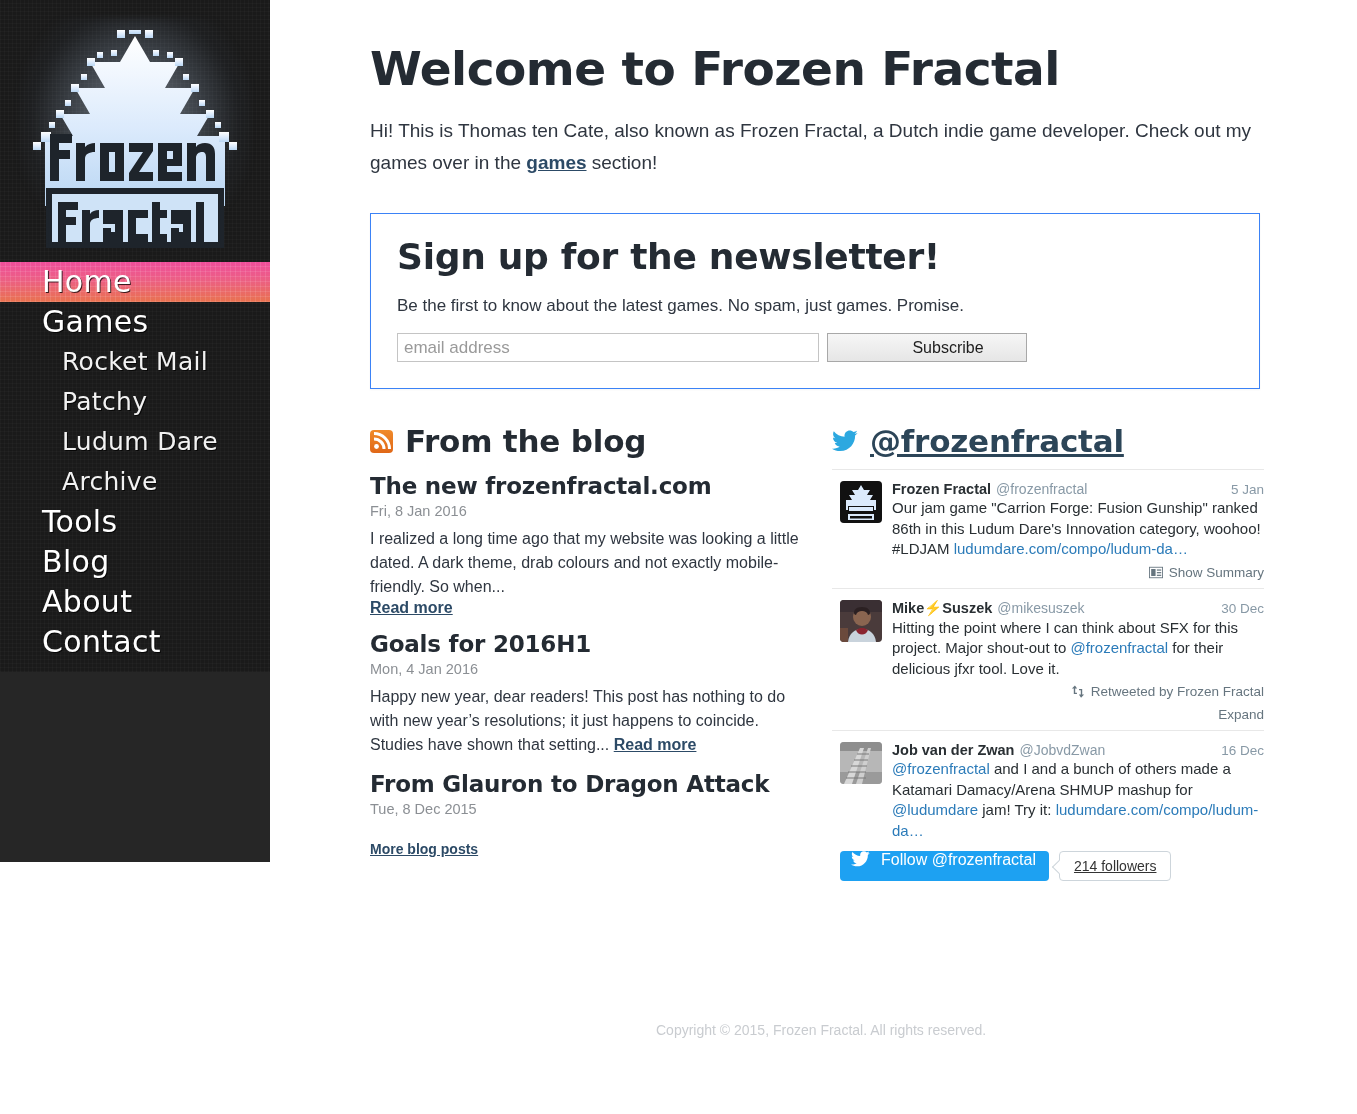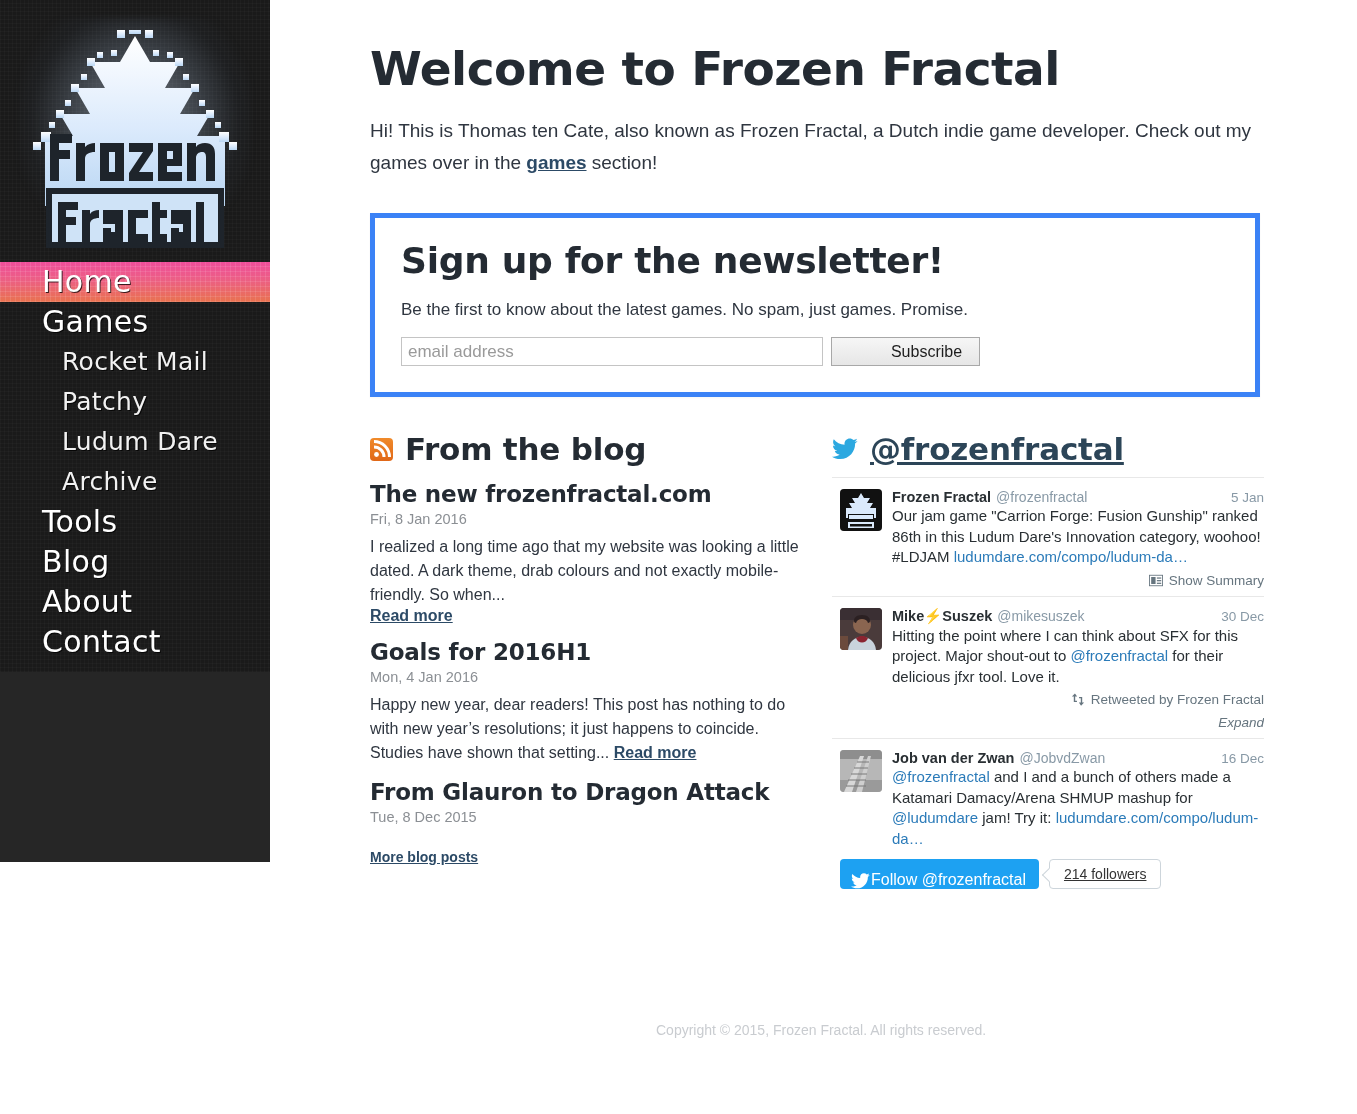--- a/index.html
+++ b/index.html
@@ -91,21 +91,21 @@
     max-width:890px;
   }
   a.inline-link{
     color:#2c4a66; font-weight:700; text-decoration:underline;
   }
 
   
   #newsletter{
     margin-top:34px;
     width:890px;
-    border:5px solid #3b82f6;
+    border:1px solid #3b82f6;
     background:#fff;
     padding:22px 26px 26px 26px;
     box-shadow:0 1px 2px rgba(0,0,0,.04);
   }
   #newsletter h2{
     font-family:"DejaVu Sans", sans-serif;
     font-size:36px; font-weight:700; color:#242b33;
     margin:0; letter-spacing:-.3px;
   }
   #newsletter p{
@@ -115,21 +115,21 @@
   #email-input{
     width:422px; height:29px;
     border:1px solid #c4c4c4;
     padding:2px 6px;
     font-family:"Liberation Sans", sans-serif;
     font-size:17px; color:#333;
     background:#fff;
   }
   #email-input::placeholder{ color:#9a9a9a; }
   #subscribe-button{
-    width:149px; height:29px;
+    width:200px; height:29px;
     border:1px solid #a8a8a8;
     background:linear-gradient(to bottom,#f6f6f6 0%,#e6e6e6 100%);
     font-family:"Liberation Sans", sans-serif;
     font-size:16px; color:#1d1d1d;
     cursor:pointer;
     padding-left:48px;
   }
 
   
   #columns{ margin-top:34px; display:flex; }
@@ -204,21 +204,21 @@
   }
   .meta-icon{ width:14px; height:13px; flex:none; }
 
   #follow-bar{
     position:absolute; left:0; bottom:0; width:100%;
     background:#ffffff;
     padding:8px 0 10px 8px;
     display:flex; align-items:center;
   }
   #follow-button{
-    display:flex; align-items:flex-end; gap:1px;
+    display:flex; align-items:flex-start; gap:11px;
     height:30px; padding:0 13px 0 11px;
     background:#1da1f2; border-radius:4px;
     color:#fff; font-size:16px; white-space:nowrap;
     cursor:pointer;
   }
   #follower-count{
     position:relative;
     margin-left:10px;
     height:30px; padding:0 14px;
     display:flex; align-items:center;
@@ -436,21 +436,21 @@
                     <span class="tweet-handle">@mikesuszek</span>
                     <span class="tweet-date">30 Dec</span>
                   </div>
                   <div class="tweet-text"><span>Hitting the point where I can think about SFX for this project. Major shout-out to </span><a href="#">@frozenfractal</a><span> for their delicious jfxr tool. Love it.</span></div>
                   <div class="tweet-meta">
                     <svg class="meta-icon" viewBox="0 0 16 14">
                       <path fill="#66757f" d="M4.5 0L1 3.5h2.2v6.3h3.6V8.3H4.8V3.5H7zM11.5 14L15 10.5h-2.2V4.2H9.2v1.5h2V10.5H9z"></path>
                     </svg>
                     <span>Retweeted by Frozen Fractal</span>
                   </div>
-                  <div class="tweet-meta" style="margin-top: 8px; font-style: italic;">
+                  <div class="tweet-meta" style="margin-top: 8px;">
                     <span>Expand</span>
                   </div>
                 </div>
               </div>
               <div class="tweet">
                 <div class="tweet-avatar"><svg viewBox="0 0 42 42" width="42" height="42">
                     <rect width="42" height="42" fill="#b7b7b7"></rect>
                     <rect y="0" width="42" height="9" fill="#8e8e8e"></rect>
                     <rect y="30" width="42" height="12" fill="#9a9a9a"></rect>
                     <path d="M4 42L20 6h4L12 42z" fill="#d8d8d8"></path>

